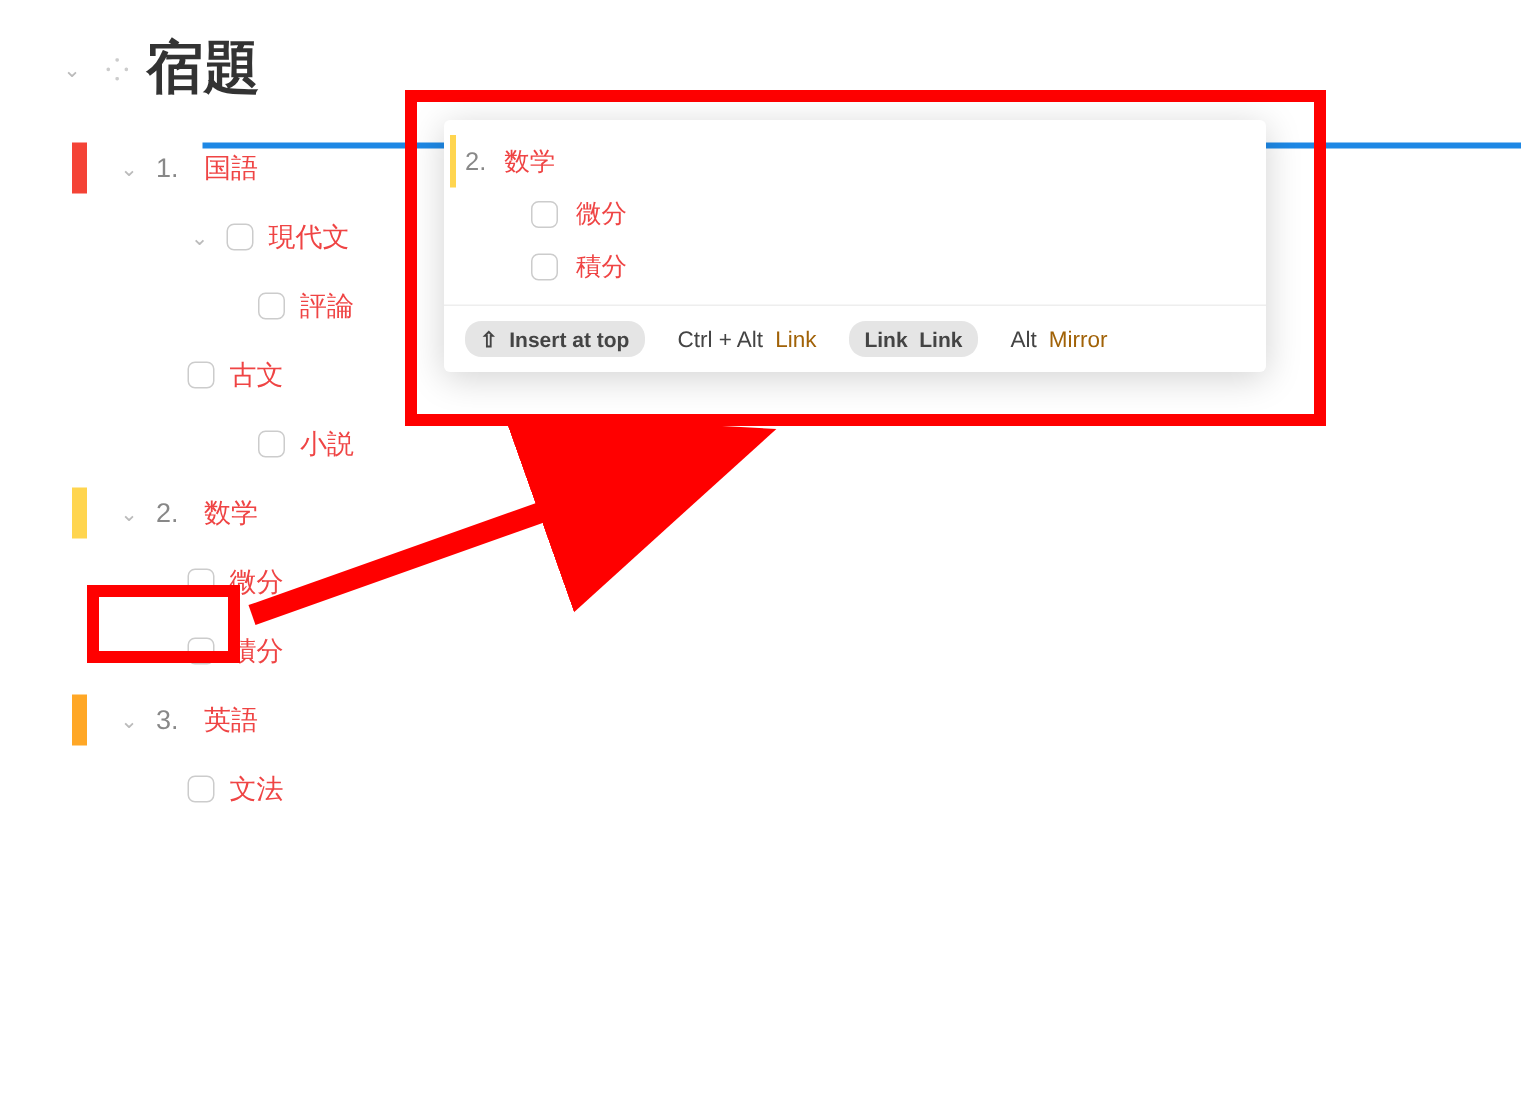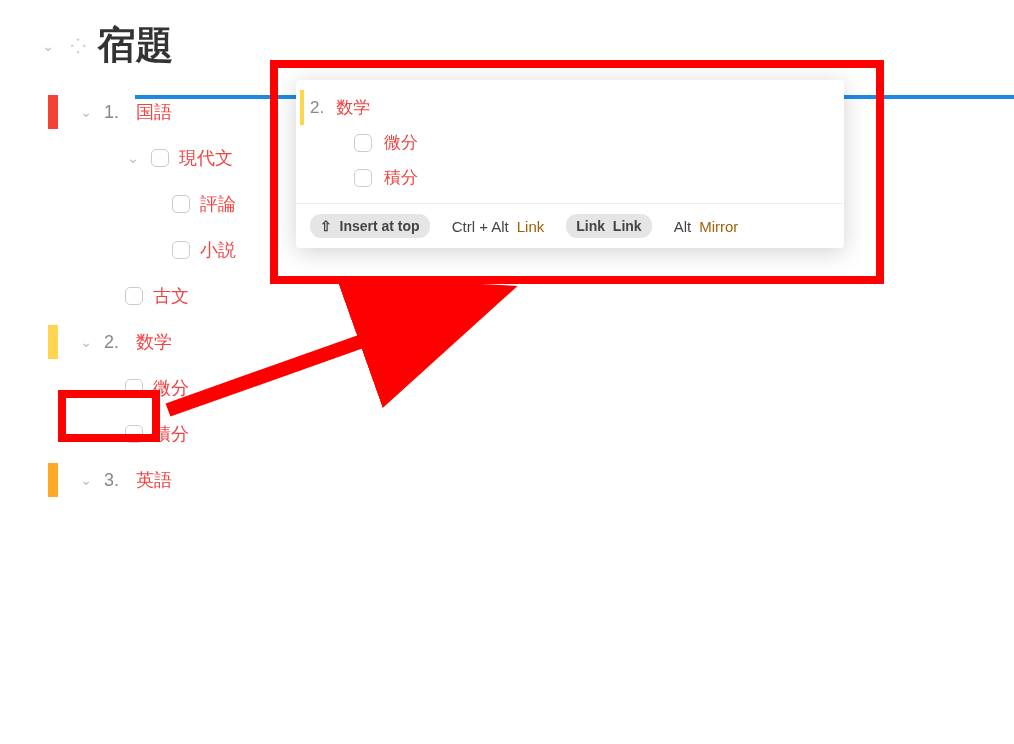--- a/index.html
+++ b/index.html
@@ -201,28 +201,28 @@
     <span class="chevron">⌄</span>
     <span class="checkbox-shape"></span>
     <span class="item-label">現代文</span>
   </div>
 
   <div class="item indent-3">
     <span class="checkbox-shape"></span>
     <span class="item-label">評論</span>
   </div>
 
+  <div class="item indent-2">
+    <span class="checkbox-shape"></span>
+    <span class="item-label">古文</span>
+  </div>
+
   <div class="item indent-3">
     <span class="checkbox-shape"></span>
     <span class="item-label">小説</span>
-  </div>
-
-  <div class="item indent-2">
-    <span class="checkbox-shape"></span>
-    <span class="item-label">古文</span>
   </div>
 
 
   <div class="item indent-1">
     <div class="color-bar bar-yellow"></div>
     <span class="chevron">⌄</span>
     <span class="item-num">2.</span>
     <span class="item-label">数学</span>
   </div>
 
@@ -236,20 +236,24 @@
     <span class="item-label">積分</span>
   </div>
 
   <div class="item indent-1">
     <div class="color-bar bar-orange"></div>
     <span class="chevron">⌄</span>
     <span class="item-num">3.</span>
     <span class="item-label">英語</span>
   </div>
 
+  <div class="item indent-2">
+    <span class="checkbox-shape"></span>
+    <span class="item-label">文法</span>
+  </div>
 
 
 
 </div>
 
 <div class="popup">
   <div class="popup-body">
     <div class="popup-row header">
       <span class="popup-num">2.</span>
       <span class="item-label">数学</span>

